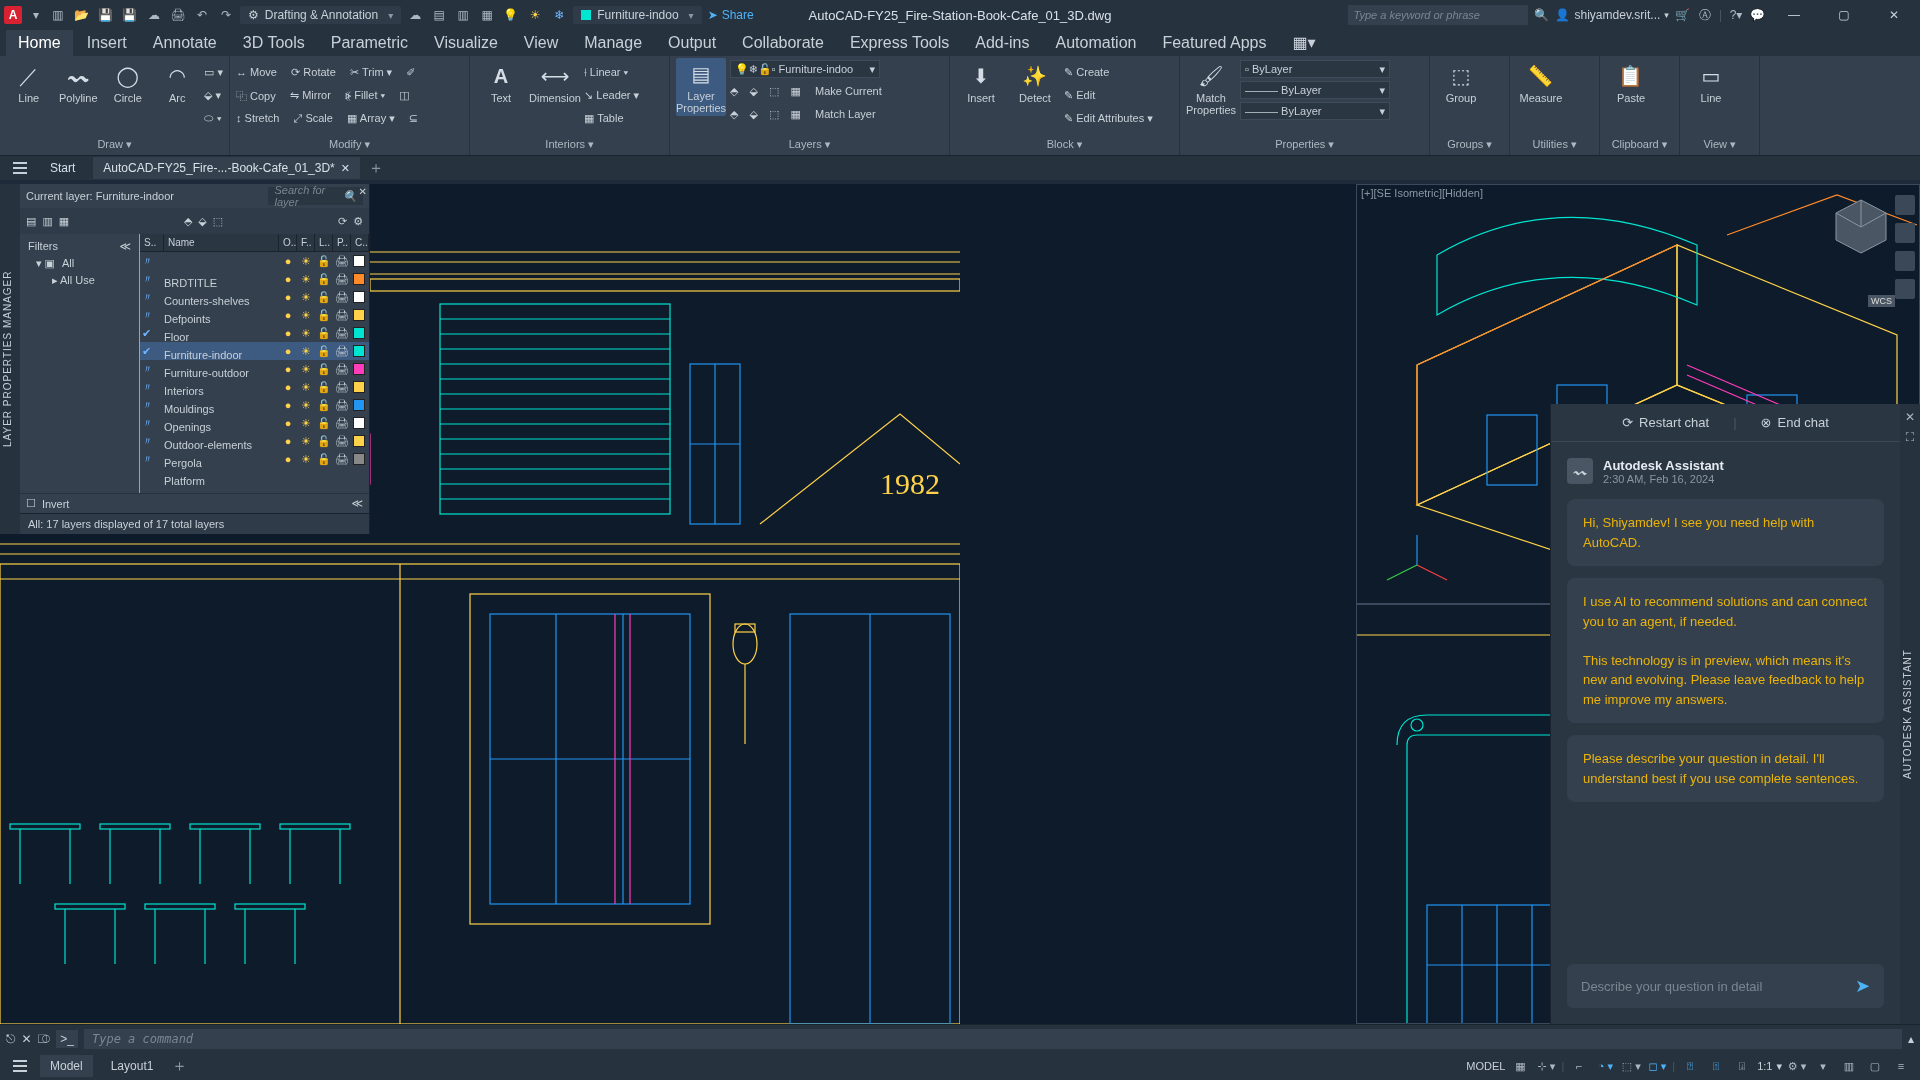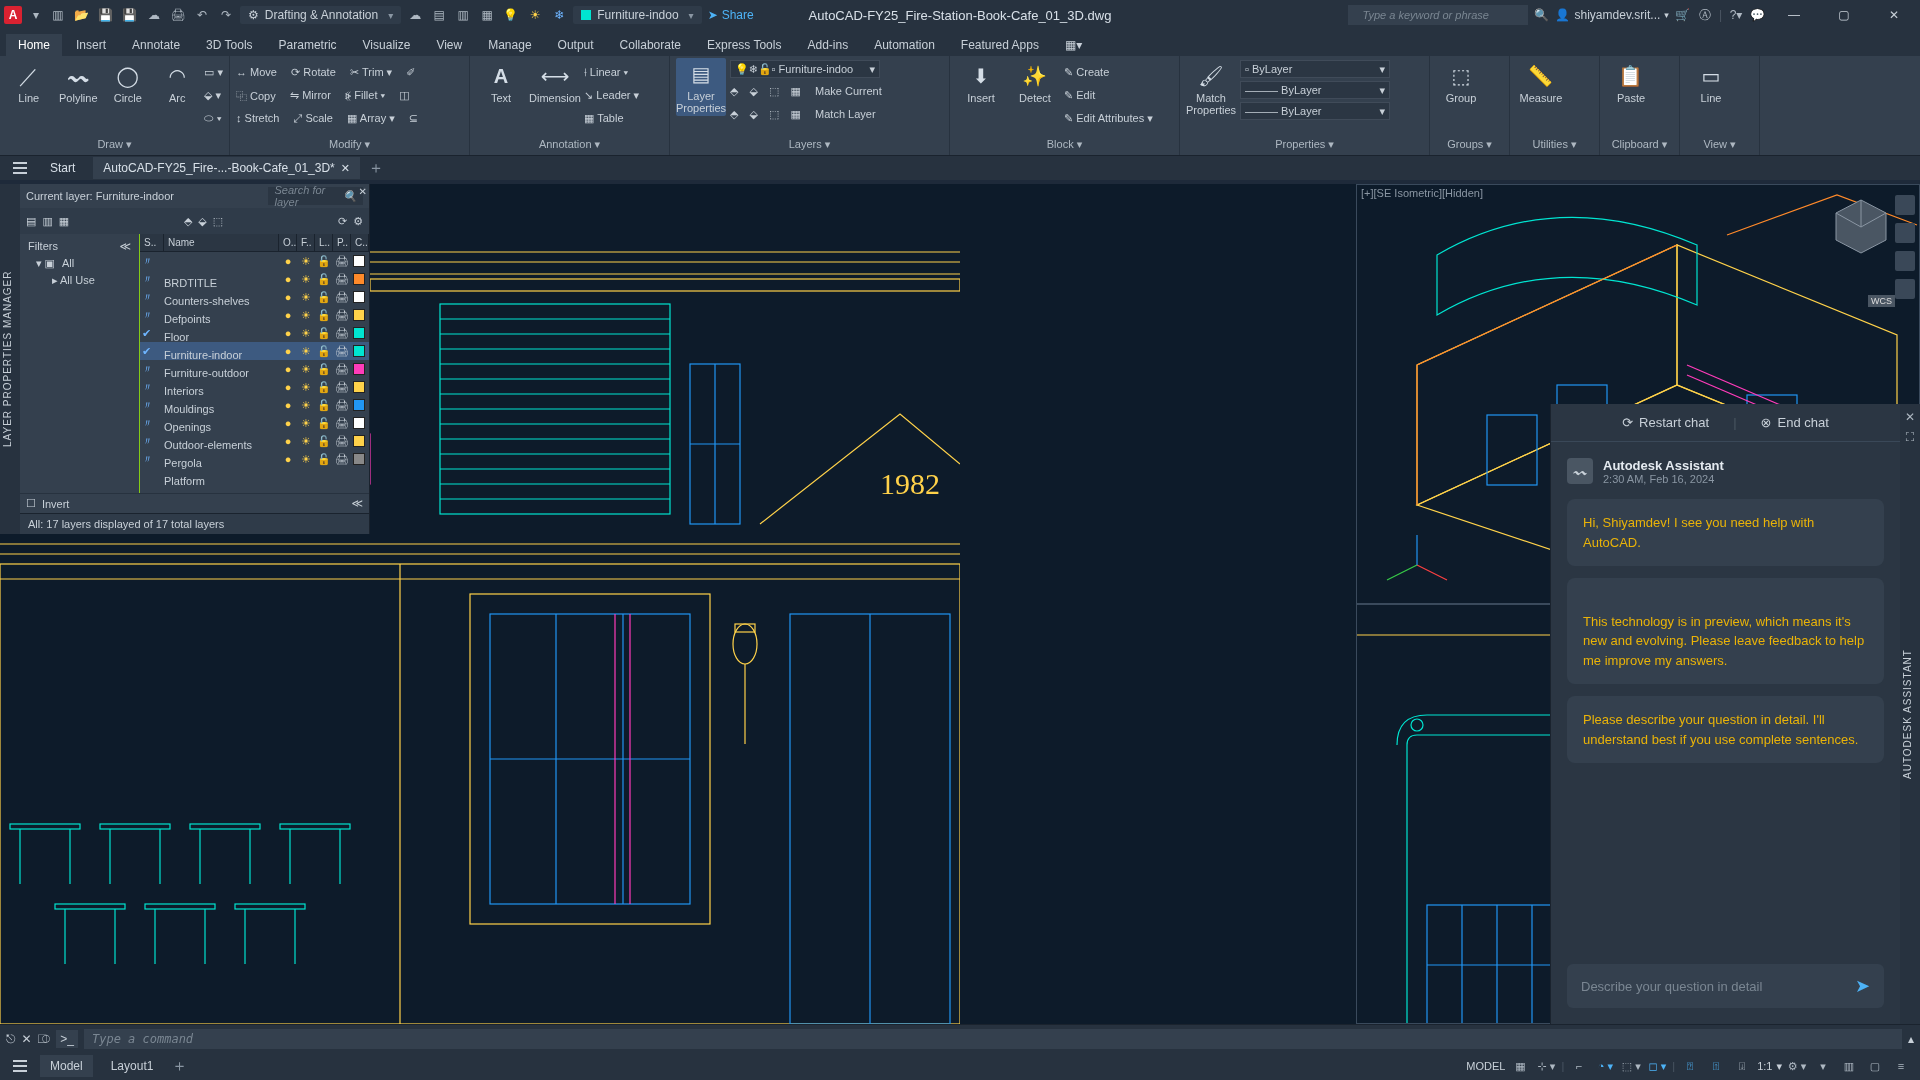--- a/index.html
+++ b/index.html
@@ -6,25 +6,25 @@
 body { width: 1920px; height: 1080px; background: #1e2a3a; color: #c8d0d8; font-size: 12px; overflow: hidden; position: relative; }
 .titlebar { height: 30px; background: #27323f; display: flex; align-items: center; padding: 0 4px; gap: 6px; }
 .app-icon { width: 18px; height: 18px; background: #d92231; color: #fff; font-weight: bold; display: flex; align-items: center; justify-content: center; border-radius: 2px; font-size: 12px; }
 .qat { display: flex; gap: 8px; align-items: center; }
 .qat-icon { width: 16px; height: 16px; color: #aeb8c2; display:flex; align-items:center; justify-content:center; }
 .workspace-dd { background: #2f3b49; padding: 2px 8px; border-radius: 2px; display: flex; align-items: center; gap: 6px; font-size: 12px; }
 .caret-down::after { content: "▾"; margin-left: 4px; font-size: 10px; color: #8a96a3; }
 .share-btn { color: #4db3f7; display: flex; align-items: center; gap: 4px; }
 .doc-title { position:absolute; left:50%; transform:translateX(-50%); color: #d8e0e8; font-size: 13px; }
 .spacer { flex: 1; }
-.search-box { width: 180px; height: 20px; background: #34404e; padding: 2px 15px; font-style: italic; color: #7a8692; font-size: 11px; display:flex; align-items:center; }
+.search-box { width: 180px; height: 20px; background: #34404e; padding: 2px 6px; font-style: italic; color: #7a8692; font-size: 11px; display:flex; align-items:center; }
 .user { display: flex; align-items: center; gap: 4px; font-size: 12px; }
 .winbtn { width: 44px; height: 30px; display: flex; align-items: center; justify-content: center; color: #c8d0d8; }
 .menubar { height: 26px; background: #27323f; display: flex; align-items: flex-end; padding-left: 6px; gap: 2px; }
-.tab { padding: 4px 12px; font-size: 12px; color: #c8d0d8; }
+.tab { padding: 4px 12px; font-size: 16px; color: #c8d0d8; }
 .tab.active { background: #34404e; color: #fff; }
 .ribbon { height: 100px; background: #34404e; display: flex; border-bottom: 1px solid #1a232e; }
 .panel { border-right: 1px solid #27323f; padding: 2px 6px; display: flex; flex-direction: column; }
 .panel-body { flex: 1; display: flex; gap: 4px; align-items: flex-start; }
 .panel-label { text-align: center; font-size: 11px; color: #aeb8c2; padding: 2px 0; }
 .tool-big { width: 50px; display: flex; flex-direction: column; align-items: center; gap: 2px; font-size: 11px; padding-top:4px;}
 .tool-big .ico { width: 28px; height: 28px; display:flex; align-items:center; justify-content:center; font-size:20px; color:#d4dde6;}
 .tool-row { display: flex; align-items: center; gap: 4px; font-size: 11px; height: 20px; white-space: nowrap; }
 .dd-wide { background:#2b3643; border:1px solid #404b59; height:18px; width:150px; padding:0 4px; font-size:11px; display:flex; align-items:center; justify-content:space-between;}
 .filetabs { height: 24px; background: #27323f; display: flex; align-items: center; padding: 0 8px; gap: 8px; }
@@ -207,21 +207,21 @@
       <div class="tool-big">
           <div class="ico">⟷</div>
           <span>Dimension</span>
         </div>
       <div style="display:flex;flex-direction:column;gap:3px;padding-top:4px">
         <div class="tool-row">⟊ Linear ▾</div>
         <div class="tool-row">↘ Leader ▾</div>
         <div class="tool-row">▦ Table</div>
       </div>
     </div>
-    <div class="panel-label">Annotation ▾</div>
+    <div class="panel-label">Interiors ▾</div>
   </div>
   <div class="panel" style="width:280px">
     <div class="panel-body">
       <div class="tool-big" style="background:#3d5a80;border-radius:2px;padding:2px">
           <div class="ico">▤</div>
           <span style="text-align:center;line-height:1.1">Layer Properties</span>
         </div>
       <div style="display:flex;flex-direction:column;gap:3px;padding-top:2px">
         <div class="dd-wide">
             <span>💡❄🔓▫ <span>Furniture-indoo</span></span>
@@ -748,21 +748,21 @@
   <div class="as-body">
     <div class="as-from">
       <div class="as-av">〰</div>
       <div>
           <div class="as-name">Autodesk Assistant</div>
            <div class="as-time">2:30 AM, Feb 16, 2024</div>
         </div>
     </div>
     <div class="bubble">Hi, Shiyamdev! I see you need help with AutoCAD.</div>
     <div class="bubble">
-      <br>
+      <div>I use AI to recommend solutions and can connect you to an agent, if needed.</div><br>
       <div>This technology is in preview, which means it's new and evolving. Please leave feedback to help me improve my answers.</div>
     </div>
     <div class="bubble">Please describe your question in detail. I'll understand best if you use complete sentences.</div>
   </div>
   <div class="as-input">
     <span style="flex:1">Describe your question in detail</span>
     <span class="as-send">➤</span>
   </div>
 </div>
 <div class="as-side">AUTODESK ASSISTANT</div>

